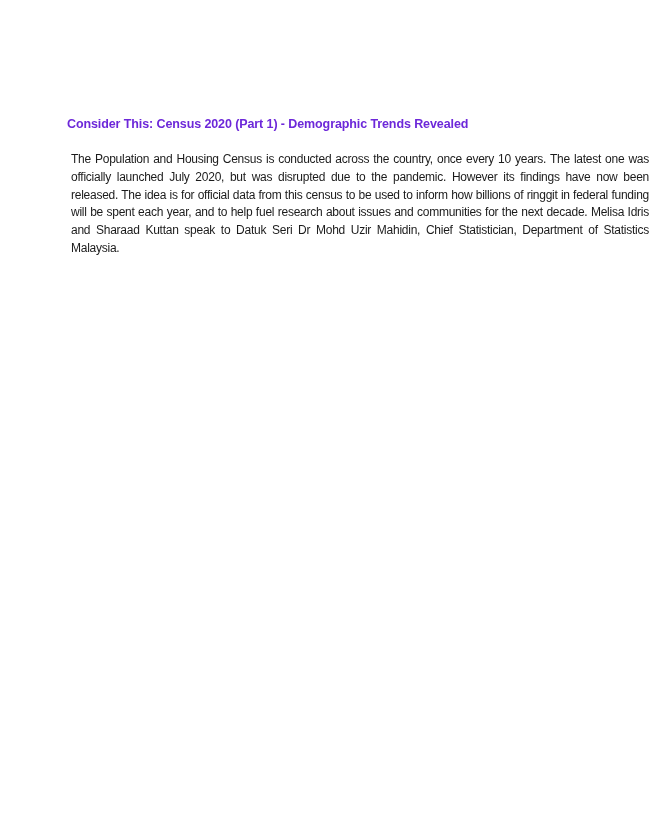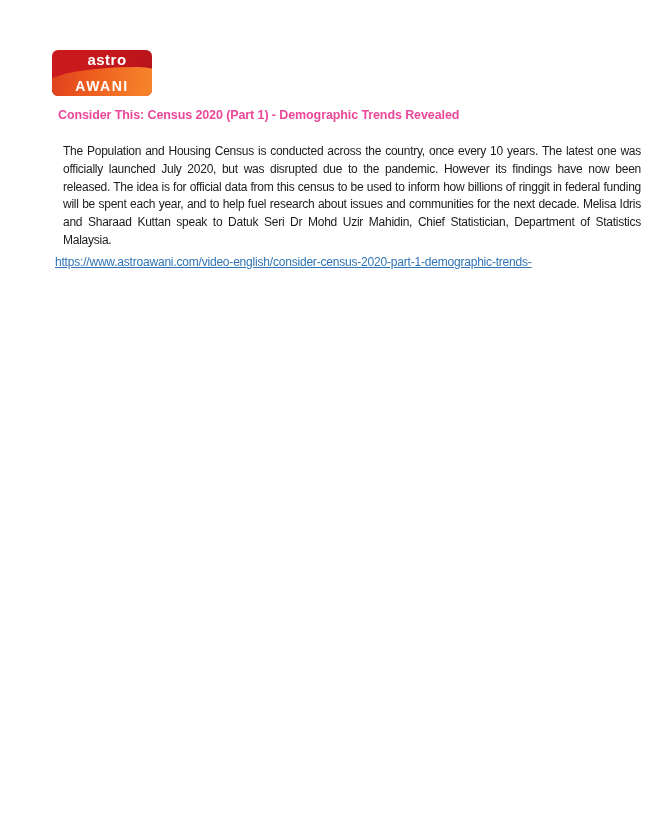--- a/index.html
+++ b/index.html
@@ -61,33 +61,33 @@
     letter-spacing: 1.5px;
     color: #ffffff;
     z-index: 2;
   }
 
   
   .title {
     position: absolute;
     left: 55px;
     top: 105px;
-    margin: 3px;
+    margin: 12px;
     width: 578px;
     font-size: 12.5px;
     font-weight: bold;
     letter-spacing: -0.1px;
-    color: #ec4899;
+    color: #6d28d9;
   }
   .body-text {
     position: absolute;
     left: 55px;
     top: 135px;
     width: 578px;
-    margin: 8px;
+    margin: 16px;
     font-size: 12px;
     line-height: 17.8px;
     letter-spacing: -0.25px;
     text-align: justify;
     color: var(--text_color, #1b1b1b);
   }
   .link {
     position: absolute;
     left: 55px;
     top: 254px;
@@ -102,27 +102,21 @@
   }
   .link-line {
     display: block;
   }
 </style>
 </head>
 <body>
 
 <div class="page">
 
-  <div class="logo">
-    <div class="logo-top-text">astro</div>
-    <div class="logo-band"></div>
-    <div class="logo-bottom-text">AWANI</div>
-  </div>
 
   <h1 class="title">Consider This: Census 2020 (Part 1) - Demographic Trends Revealed</h1>
 
   <p class="body-text">The Population and Housing Census is conducted across the country, once every 10 years. The latest one was officially launched July 2020, but was disrupted due to the pandemic. However its findings have now been released. The idea is for official data from this census to be used to inform how billions of ringgit in federal funding will be spent each year, and to help fuel research about issues and communities for the next decade. Melisa Idris and Sharaad Kuttan speak to Datuk Seri Dr Mohd Uzir Mahidin, Chief Statistician, Department of Statistics Malaysia.</p>
 
   <a class="link" href="#">
-    <span class="link-line">https://www.astroawani.com/video-english/consider-census-2020-part-1-demographic-trends-</span>
   </a>
 
 </div>
 
 </body></html>

